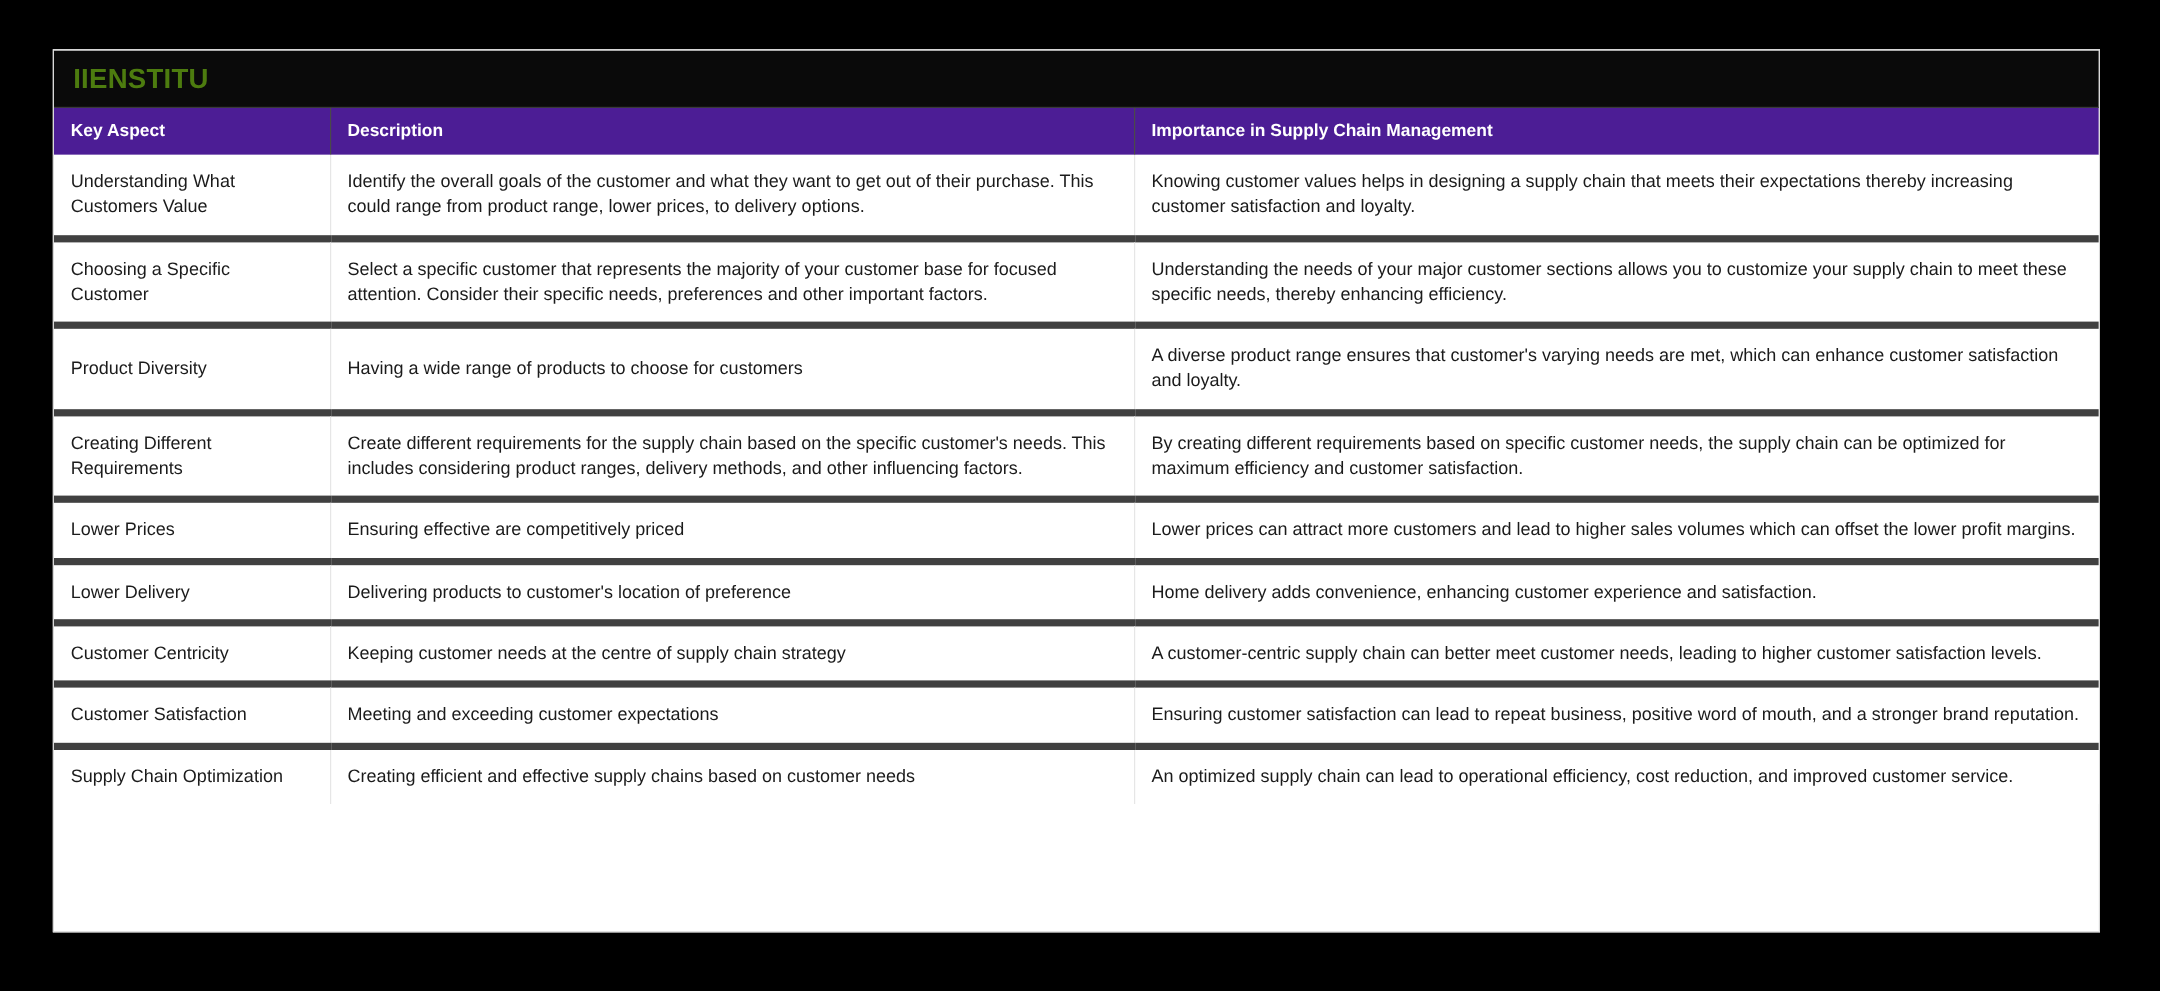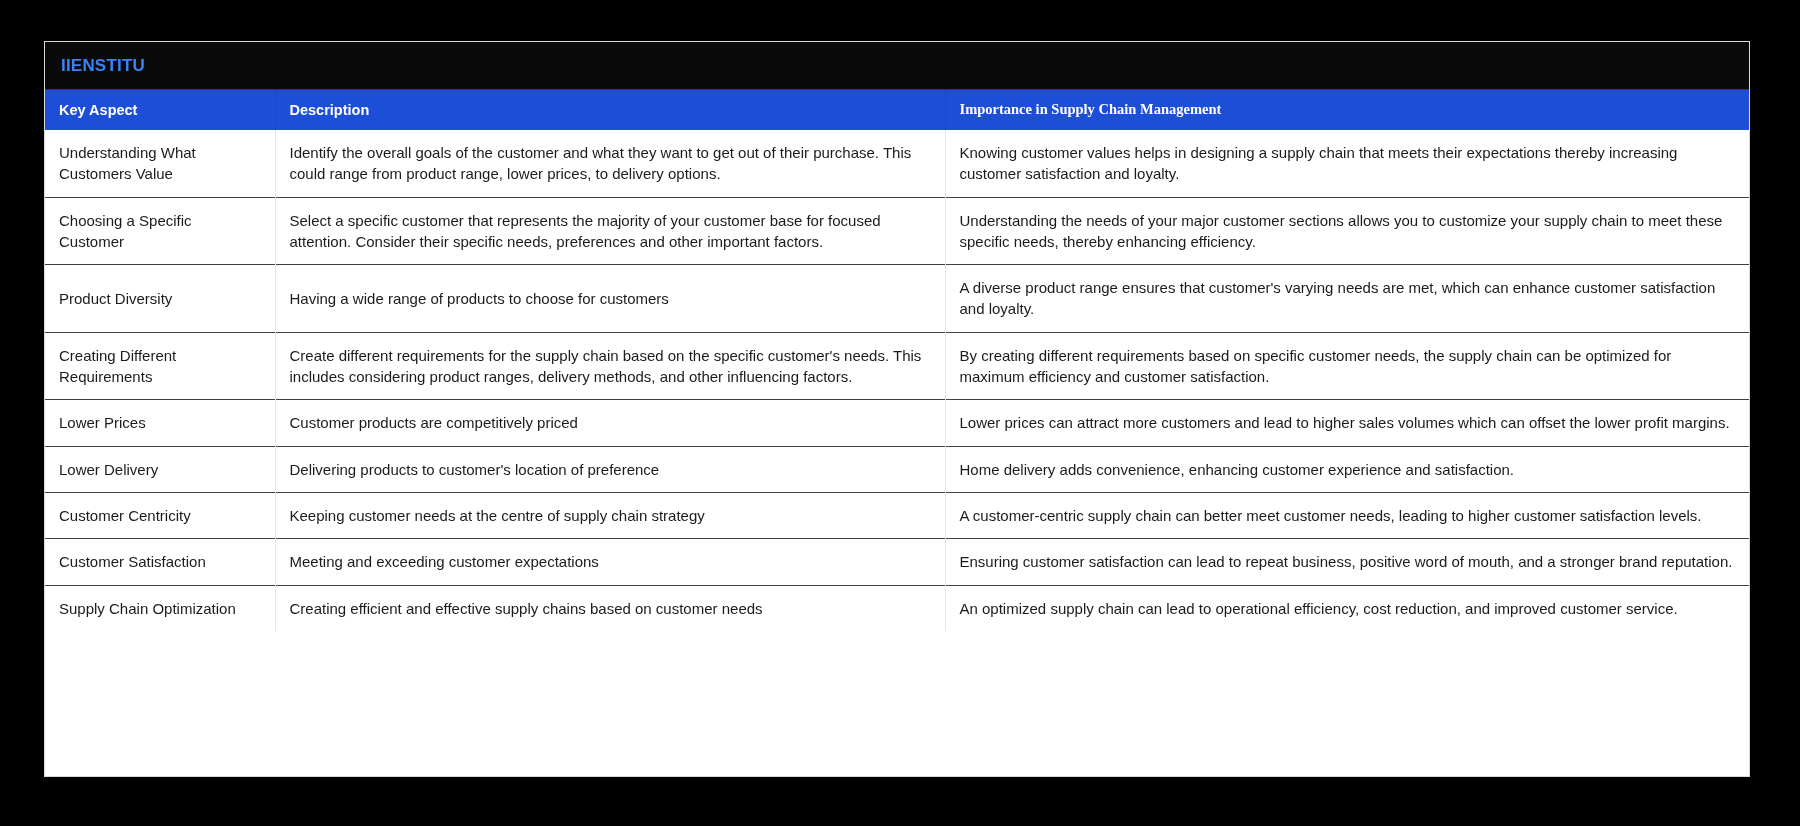--- a/index.html
+++ b/index.html
@@ -37,54 +37,54 @@
   .brand-bar {
     background: #0a0a0a;
     height: 48px;
     display: flex;
     align-items: center;
     padding: 0 0 0 16px;
     box-sizing: border-box;
     border-bottom: 1px solid #3a3a3a;
   }
   .brand-title {
-    color: #3b82f6;
-    font-size: 17px;
+    color: #4d7c0f;
+    font-size: 23px;
     font-weight: bold;
     letter-spacing: 0.2px;
     font-family: "Liberation Sans", sans-serif;
   }
 
   table.grid {
     width: 100%;
     border-collapse: collapse;
     table-layout: fixed;
   }
 
   table.grid thead th {
-    background: #1d4ed8;
+    background: #4c1d95;
     color: #ffffff;
     font-size: 14.5px;
     font-weight: bold;
     text-align: left;
     padding: 11px 14px 12px 14px;
     vertical-align: middle;
     border-right: 1px solid #4a4a4a;
     box-sizing: border-box;
     white-space: nowrap;
   }
-  table.grid thead th:last-child { border-right: none; font-family: Liberation Serif, serif; }
+  table.grid thead th:last-child { border-right: none; }
 
   table.grid tbody td {
     font-size: 15px;
     color: #1b1b1b;
     line-height: 1.42;
     padding: 12px 14px 12px 14px;
     vertical-align: middle;
-    border-top: 1px solid #404040;
+    border-top: 6px solid #404040;
     border-right: 1px solid #e6e6e6;
     box-sizing: border-box;
     background: #ffffff;
   }
   table.grid tbody td:last-child { border-right: none; }
   table.grid tbody tr:first-child td { border-top: none; }
 
   .col-aspect { width: 230px; }
   .col-desc   { width: 670px; }
   .col-imp    { width: 804px; }
@@ -130,21 +130,21 @@
           <td>Having a wide range of products to choose for customers</td>
           <td>A diverse product range ensures that customer's varying needs are met, which can enhance customer satisfaction and loyalty.</td>
         </tr>
         <tr>
           <td class="cell-aspect">Creating Different Requirements</td>
           <td>Create different requirements for the supply chain based on the specific customer's needs. This includes considering product ranges, delivery methods, and other influencing factors.</td>
           <td>By creating different requirements based on specific customer needs, the supply chain can be optimized for maximum efficiency and customer satisfaction.</td>
         </tr>
         <tr>
           <td class="cell-aspect">Lower Prices</td>
-          <td>Customer products are competitively priced</td>
+          <td>Ensuring effective are competitively priced</td>
           <td>Lower prices can attract more customers and lead to higher sales volumes which can offset the lower profit margins.</td>
         </tr>
         <tr>
           <td class="cell-aspect">Lower Delivery</td>
           <td>Delivering products to customer's location of preference</td>
           <td>Home delivery adds convenience, enhancing customer experience and satisfaction.</td>
         </tr>
         <tr>
           <td class="cell-aspect">Customer Centricity</td>
           <td>Keeping customer needs at the centre of supply chain strategy</td>

